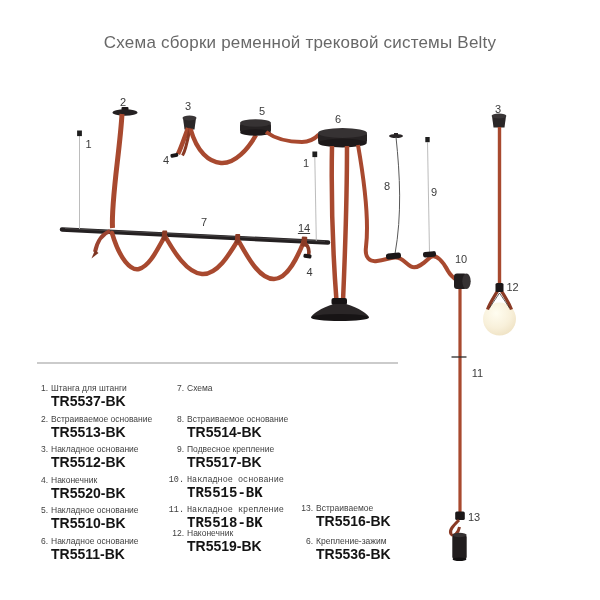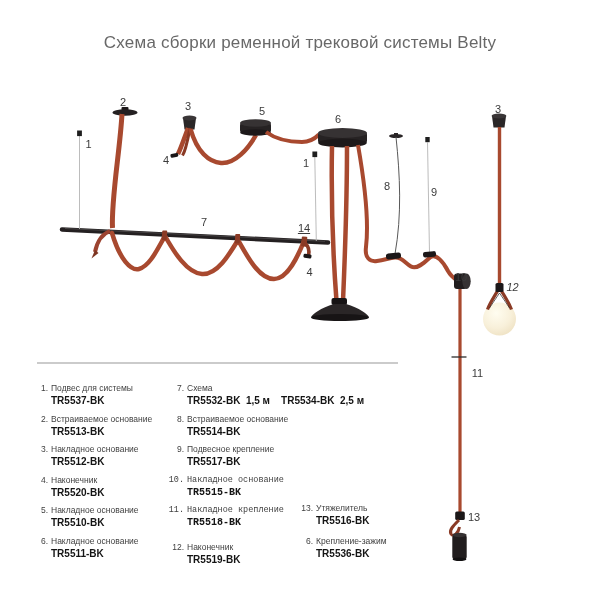--- a/index.html
+++ b/index.html
@@ -11,21 +11,21 @@
   .diagram-label{position:absolute;transform:translate(-50%,-50%);
          font-size:11px;color:#3b3b3b;white-space:nowrap;}
   .divider{position:absolute;left:37px;top:362px;width:361px;height:2px;background:#cbcbcb;}
   .parts-col{position:absolute;top:383px;}
   .col-1{left:32px;width:140px;}
   .col-2{left:168px;width:190px;}
   .col-3{left:297px;width:125px;}
   .part-item{position:absolute;left:0;}
   .part-line{display:flex;font-size:8.5px;line-height:10px;color:#3f3f3f;white-space:nowrap;}
   .part-num{display:inline-block;width:16px;text-align:right;margin-right:3px;flex:none;}
-  .part-article{margin-left:19px;margin-top:3px;font-size:10px;line-height:10px;
+  .part-article{margin-left:19px;margin-top:3px;font-size:14px;line-height:10px;
          font-weight:bold;color:#141414;white-space:pre;}
 </style>
 </head>
 <body>
 
 <div class="page">
 
   <div class="title">Схема сборки ременной трековой системы Belty</div>
 
   <svg class="diagram-svg" width="600" height="600" viewBox="0 0 600 600">
@@ -152,35 +152,35 @@
       <span class="diagram-label" style="left: 188px; top: 106px;">3</span>
       <span class="diagram-label" style="left: 166px; top: 160px;">4</span>
       <span class="diagram-label" style="left: 262px; top: 111px;">5</span>
       <span class="diagram-label" style="left: 338px; top: 118.5px;">6</span>
       <span class="diagram-label" style="left: 306px; top: 163px;">1</span>
       <span class="diagram-label" style="left: 204px; top: 222px;">7</span>
       <span class="diagram-label" style="left: 304px; top: 227.5px; text-decoration: underline;">14</span>
       <span class="diagram-label" style="left: 309.5px; top: 272px;">4</span>
       <span class="diagram-label" style="left: 387px; top: 186px;">8</span>
       <span class="diagram-label" style="left: 434px; top: 192px;">9</span>
-      <span class="diagram-label" style="left: 461px; top: 277px;">10</span>
+      <span class="diagram-label" style="left: 461px; top: 259px;">10</span>
       <span class="diagram-label" style="left: 498px; top: 108.5px;">3</span>
-      <span class="diagram-label" style="left: 512.5px; top: 287px; font-style: italic;">12</span>
+      <span class="diagram-label" style="left: 512.5px; top: 287px;">12</span>
       <span class="diagram-label" style="left: 477.5px; top: 373px;">11</span>
       <span class="diagram-label" style="left: 471px; top: 517px; padding-left: 6px;">13</span>
     </div>
 
   <div class="divider"></div>
 
   <div id="parts-list">
       <div class="parts-col col-1">
         <div class="part-item" style="top: 0px;">
           <div class="part-line">
             <span class="part-num">1.</span>
-            <span class="part-name">Подвес для системы</span>
+            <span class="part-name">Штанга для штанги</span>
           </div>
           <div class="part-article">TR5537-BK</div>
         </div>
         <div class="part-item" style="top: 30.5px;">
           <div class="part-line">
             <span class="part-num">2.</span>
             <span class="part-name">Встраиваемое основание</span>
           </div>
           <div class="part-article">TR5513-BK</div>
         </div>
@@ -212,21 +212,20 @@
           </div>
           <div class="part-article">TR5511-BK</div>
         </div>
       </div>
       <div class="parts-col col-2">
         <div class="part-item" style="top: 0px;">
           <div class="part-line">
             <span class="part-num">7.</span>
             <span class="part-name">Схема</span>
           </div>
-          <div class="part-article">TR5532-BK  1,5 м    TR5534-BK  2,5 м</div>
         </div>
         <div class="part-item" style="top: 30.5px;">
           <div class="part-line">
             <span class="part-num">8.</span>
             <span class="part-name">Встраиваемое основание</span>
           </div>
           <div class="part-article">TR5514-BK</div>
         </div>
         <div class="part-item" style="top: 61px;">
           <div class="part-line">
@@ -242,33 +241,33 @@
           </div>
           <div class="part-article">TR5515-BK</div>
         </div>
         <div class="part-item" style="top: 122px; font-family: Liberation Mono, monospace;">
           <div class="part-line">
             <span class="part-num">11.</span>
             <span class="part-name">Накладное крепление</span>
           </div>
           <div class="part-article">TR5518-BK</div>
         </div>
-        <div class="part-item" style="top: 159px;">
+        <div class="part-item" style="top: 145px;">
           <div class="part-line">
             <span class="part-num">12.</span>
             <span class="part-name">Наконечник</span>
           </div>
           <div class="part-article">TR5519-BK</div>
         </div>
       </div>
       <div class="parts-col col-3">
         <div class="part-item" style="top: 120px;">
           <div class="part-line">
             <span class="part-num">13.</span>
-            <span class="part-name">Утяжелитель</span>
+            <span class="part-name">Встраиваемое</span>
           </div>
           <div class="part-article">TR5516-BK</div>
         </div>
         <div class="part-item" style="top: 152.5px;">
           <div class="part-line">
             <span class="part-num">6.</span>
             <span class="part-name">Крепление-зажим</span>
           </div>
           <div class="part-article">TR5536-BK</div>
         </div>

